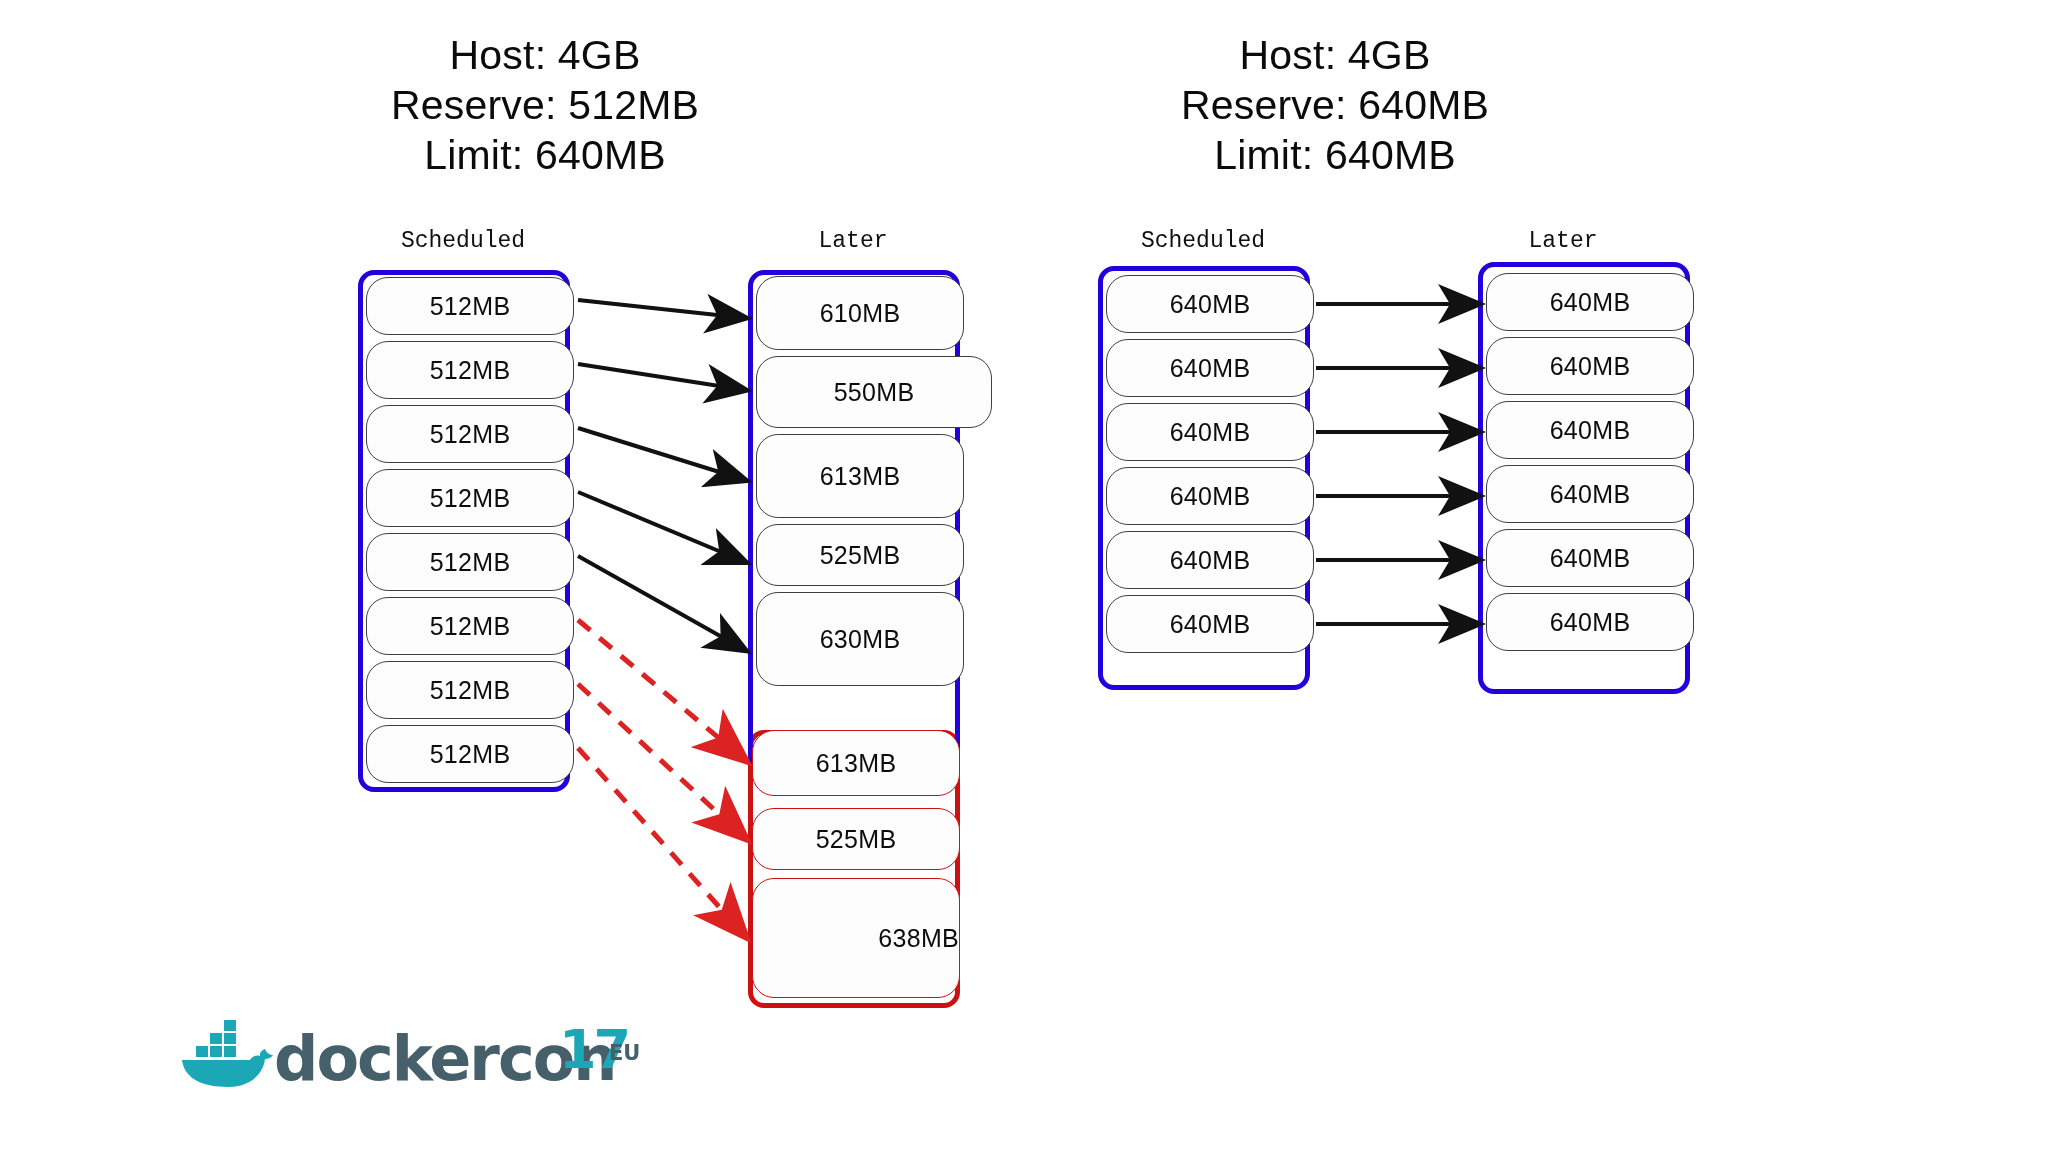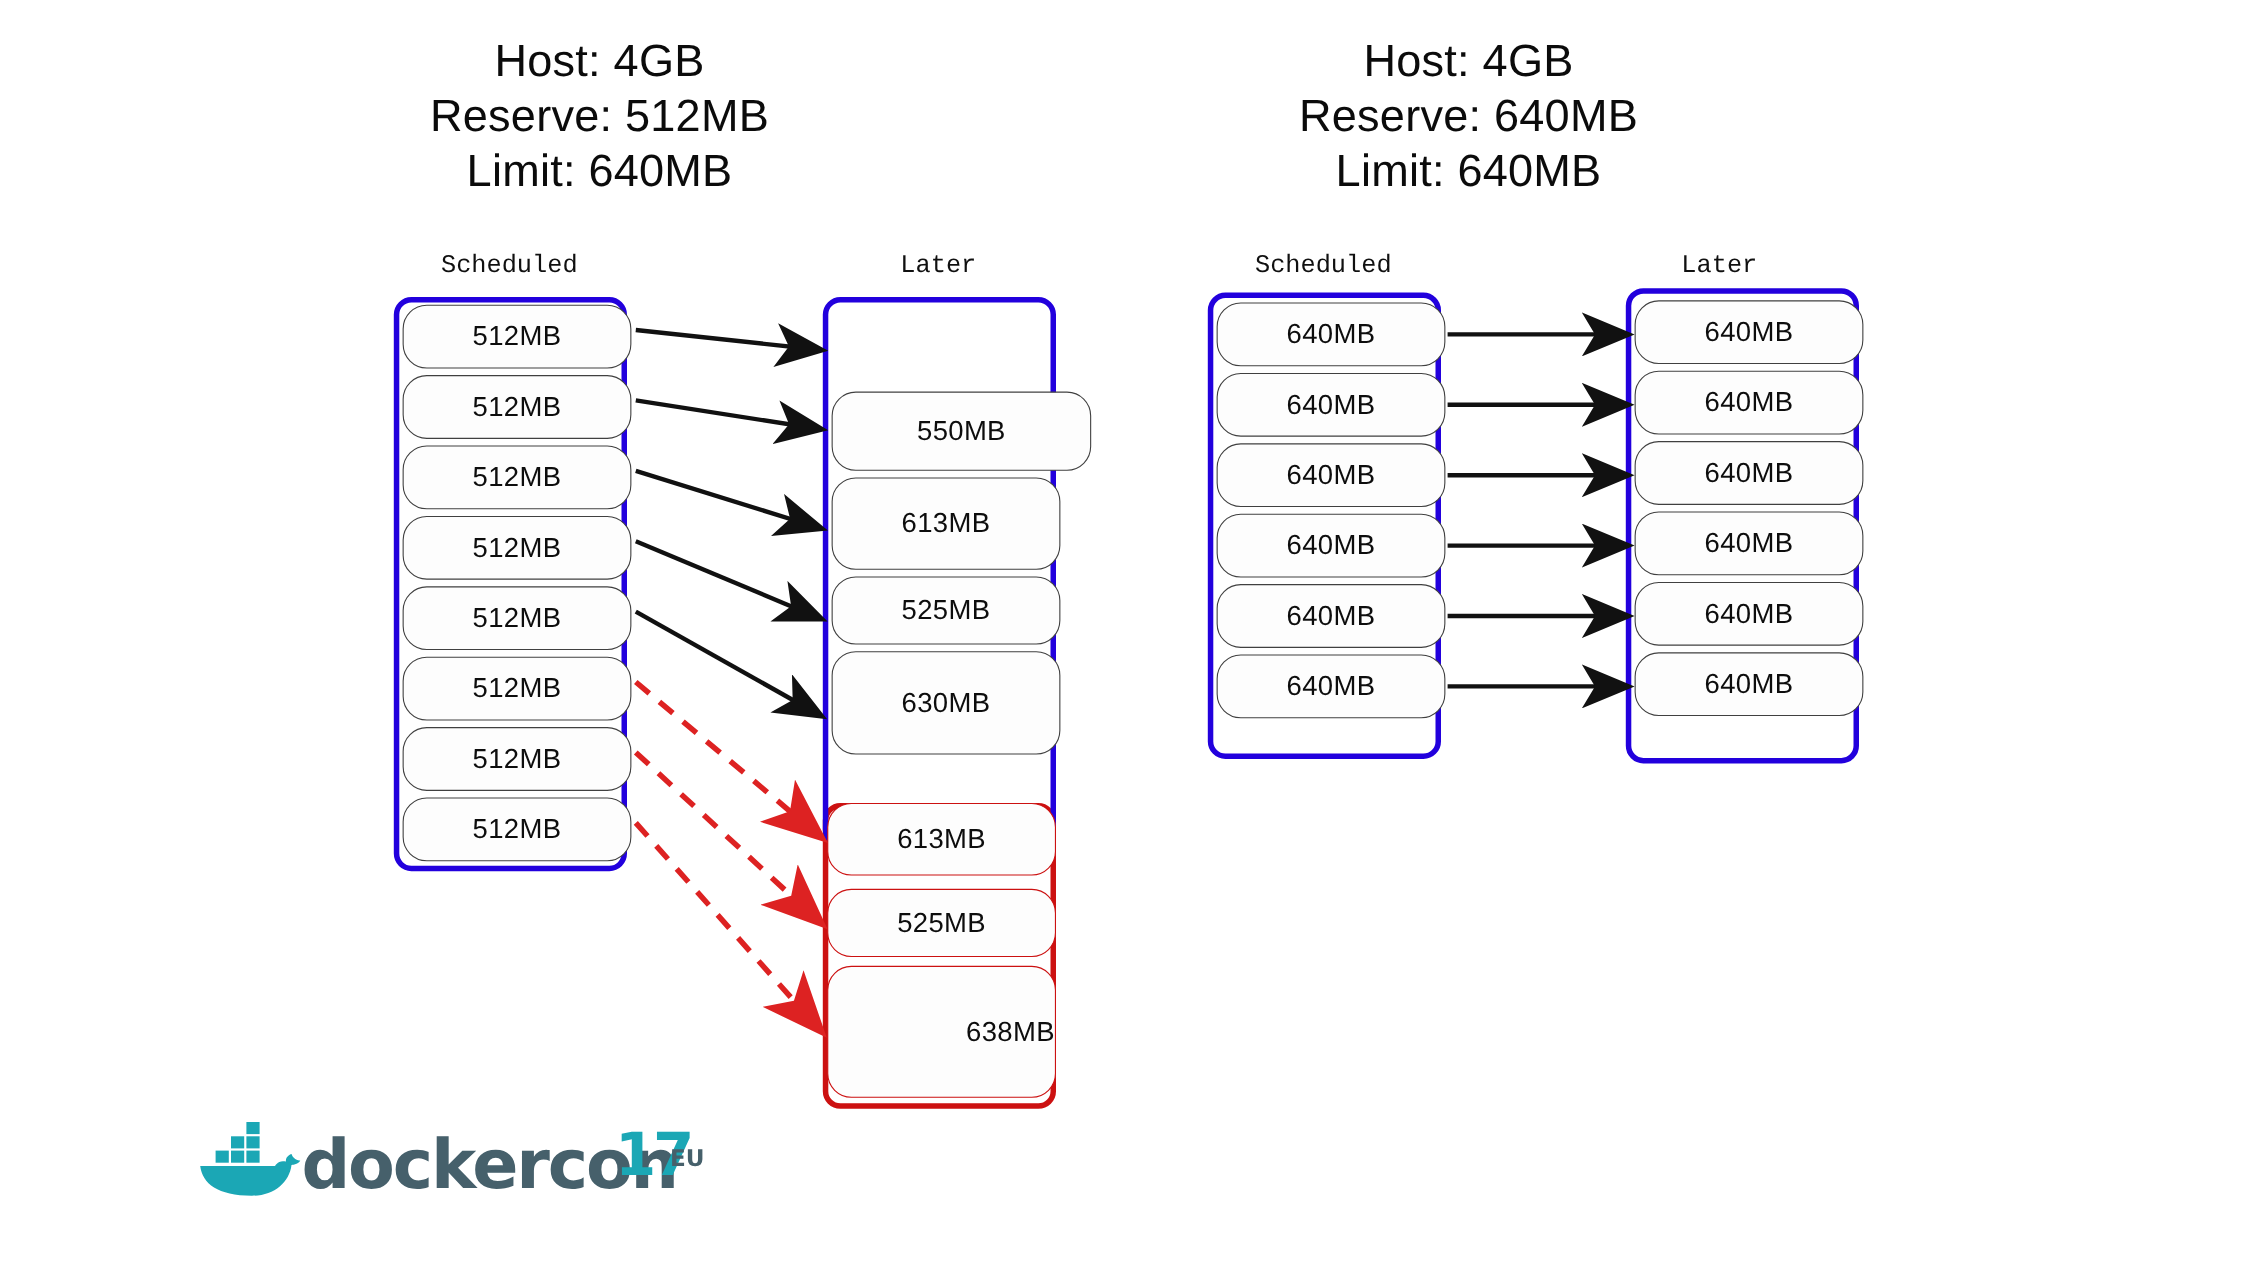--- a/index.html
+++ b/index.html
@@ -164,20 +164,23 @@
   <div class="cell" style="left:366px; top:661px; width:208px; height:58px;">
     <span>512MB</span>
   </div>
   <div class="cell" style="left:366px; top:725px; width:208px; height:58px;">
     <span>512MB</span>
   </div>
 
   <div class="stack red" style="left:748px; top:730px; width:212px; height:278px;"></div>
   <div class="stack blue" style="left:748px; top:270px; width:212px; height:500px;"></div>
 
+  <div class="cell" style="left:756px; top:276px; width:208px; height:74px;">
+    <span>610MB</span>
+  </div>
   <div class="cell" style="left:756px; top:356px; width:236px; height:72px;">
     <span>550MB</span>
   </div>
   <div class="cell" style="left:756px; top:434px; width:208px; height:84px;">
     <span>613MB</span>
   </div>
   <div class="cell" style="left:756px; top:524px; width:208px; height:62px;">
     <span>525MB</span>
   </div>
   <div class="cell" style="left:756px; top:592px; width:208px; height:94px;">

